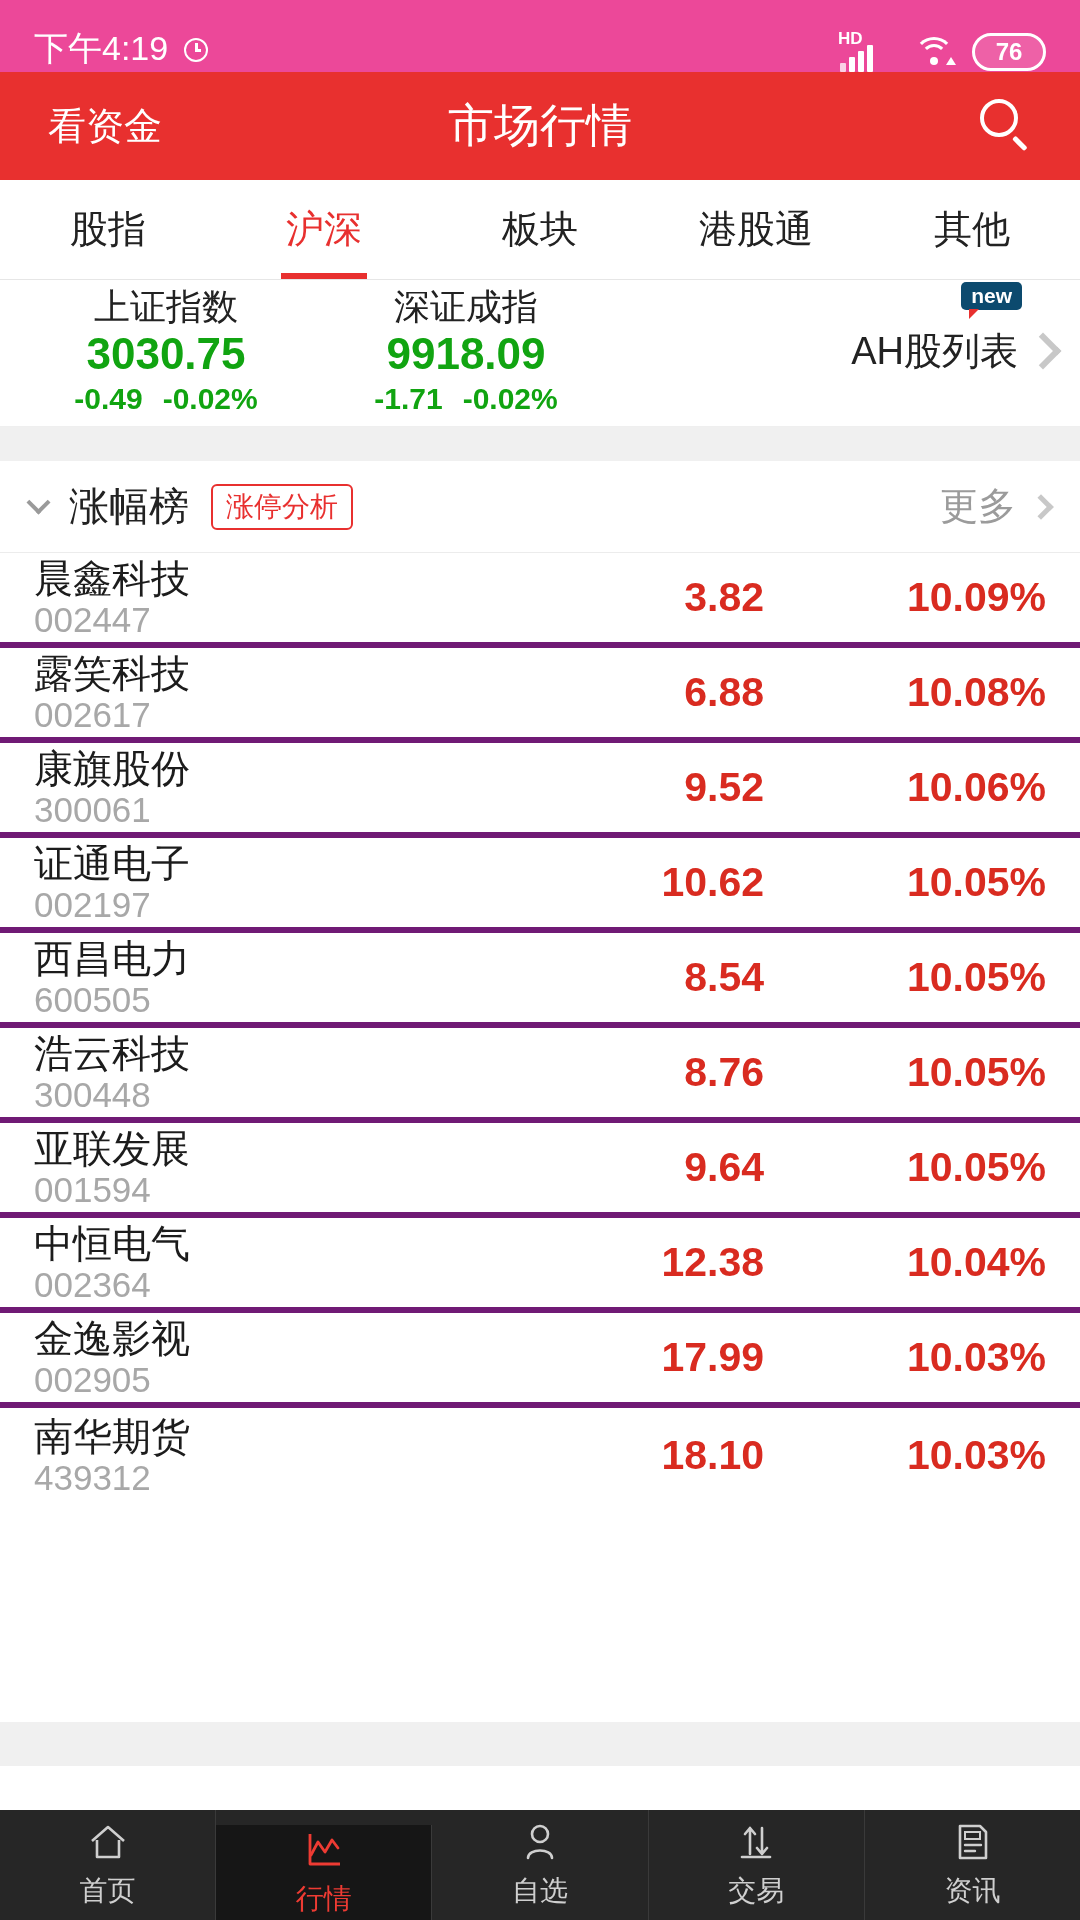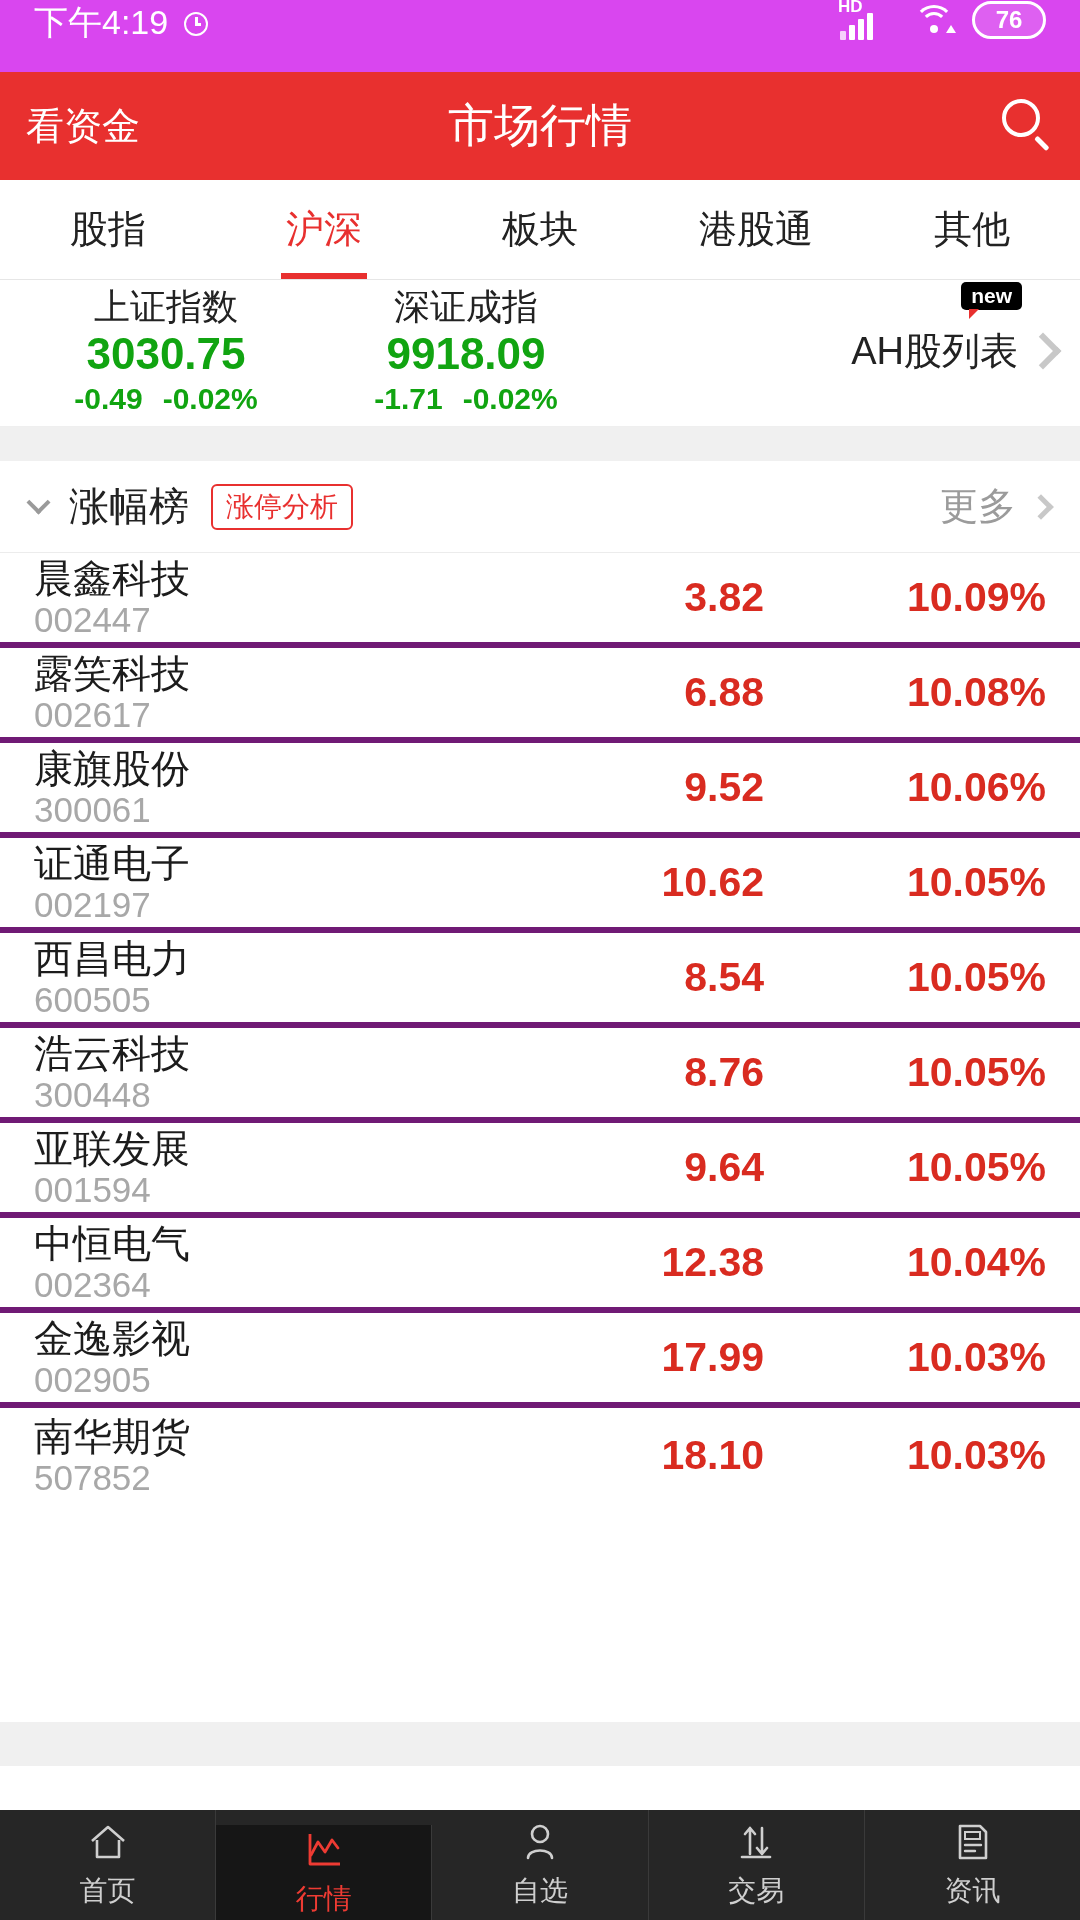--- a/index.html
+++ b/index.html
@@ -6,22 +6,22 @@
   html, body {
     width:1080px; height:1920px;
     background:#ffffff;
     font-family:"Liberation Sans","DejaVu Sans",sans-serif;
     overflow:hidden;
   }
   #app { width:1080px; height:1920px; position:relative; display:flex; flex-direction:column; background:#f0f0f0; }
 
   
   .statusbar {
-    height:72px; background:#d946ef; flex:0 0 72px;
-    display:flex; align-items:flex-start; justify-content:space-between;
+    height:72px; background:#ec4899; flex:0 0 72px;
+    display:flex; align-items:flex-end; justify-content:space-between;
     padding:0 34px; color:#fff;
   }
   .sb-left { display:flex; align-items:center; gap:14px; }
   .sb-time { font-size:34px; letter-spacing:0px; }
   .alarm-ic { width:30px; height:30px; position:relative; }
   .alarm-ic .ring {
     position:absolute; left:2px; top:4px; width:24px; height:24px;
     border:2.5px solid #fff; border-radius:50%;
   }
   .alarm-ic .hand {
@@ -54,21 +54,21 @@
   .batt {
     width:74px; height:38px; border:3px solid #fff; border-radius:19px;
     display:flex; align-items:center; justify-content:center;
     background:rgba(255,255,255,0.14);
   }
   .batt span { font-size:24px; font-weight:bold; color:#fff; }
 
   
   .appbar {
     height:108px; flex:0 0 108px; background:#e8302f; color:#fff;
-    display:flex; align-items:center; position:relative; padding:0 26px;
+    display:flex; align-items:center; position:relative; padding:0 48px;
   }
   .appbar-left { font-size:38px; }
   .appbar-title {
     position:absolute; left:0; right:0; text-align:center;
     font-size:46px; font-weight:500; pointer-events:none;
   }
   .search-ic { margin-left:auto; width:54px; height:54px; position:relative; }
   .search-ic .circ {
     position:absolute; left:2px; top:0px; width:38px;height:38px;
     border:4px solid #fff; border-radius:50%;
@@ -103,21 +103,21 @@
   .idx-val { font-size:44px; font-weight:bold; line-height:1.15; }
   .idx-chg { font-size:30px; font-weight:bold; line-height:1.15; display:flex; justify-content:center; gap:20px;}
   .green { color:#11a411; }
   .ah {
     flex:1; display:flex; align-items:center; justify-content:flex-end;
     padding-right:24px; position:relative; gap:12px;
   }
   .ah-label { font-size:38px; color:#222; position:relative; }
   .new-badge {
     position:absolute; right:-4px; top:-44px;
-    background:#000000; color:#fff; font-size:21px; font-weight:bold;
+    background:#0c4a6e; color:#fff; font-size:21px; font-weight:bold;
     padding:3px 10px 4px 10px; border-radius:5px; line-height:1;
   }
   .new-badge::after {
     content:""; position:absolute; left:8px; bottom:-9px;
     border-left:10px solid #e8302f; border-bottom:10px solid transparent;
   }
   .chev-r {
     width:18px; height:18px; border-top:5px solid #c8c8c8; border-right:5px solid #c8c8c8;
     transform:rotate(45deg); display:inline-block;
   }
@@ -333,21 +333,21 @@
         <div class="r-name-wrap">
           <div class="r-name">金逸影视</div>
           <div class="r-code">002905</div>
         </div>
         <div class="r-price">17.99</div>
         <div class="r-pct">10.03%</div>
       </div>
       <div class="row">
         <div class="r-name-wrap">
           <div class="r-name">南华期货</div>
-          <div class="r-code">507852</div>
+          <div class="r-code">439312</div>
         </div>
         <div class="r-price">18.10</div>
         <div class="r-pct">10.03%</div>
       </div>
     </div>
   </div>
 
   <div class="bottom-gap"></div>
   <div class="bottom-white"></div>
 

